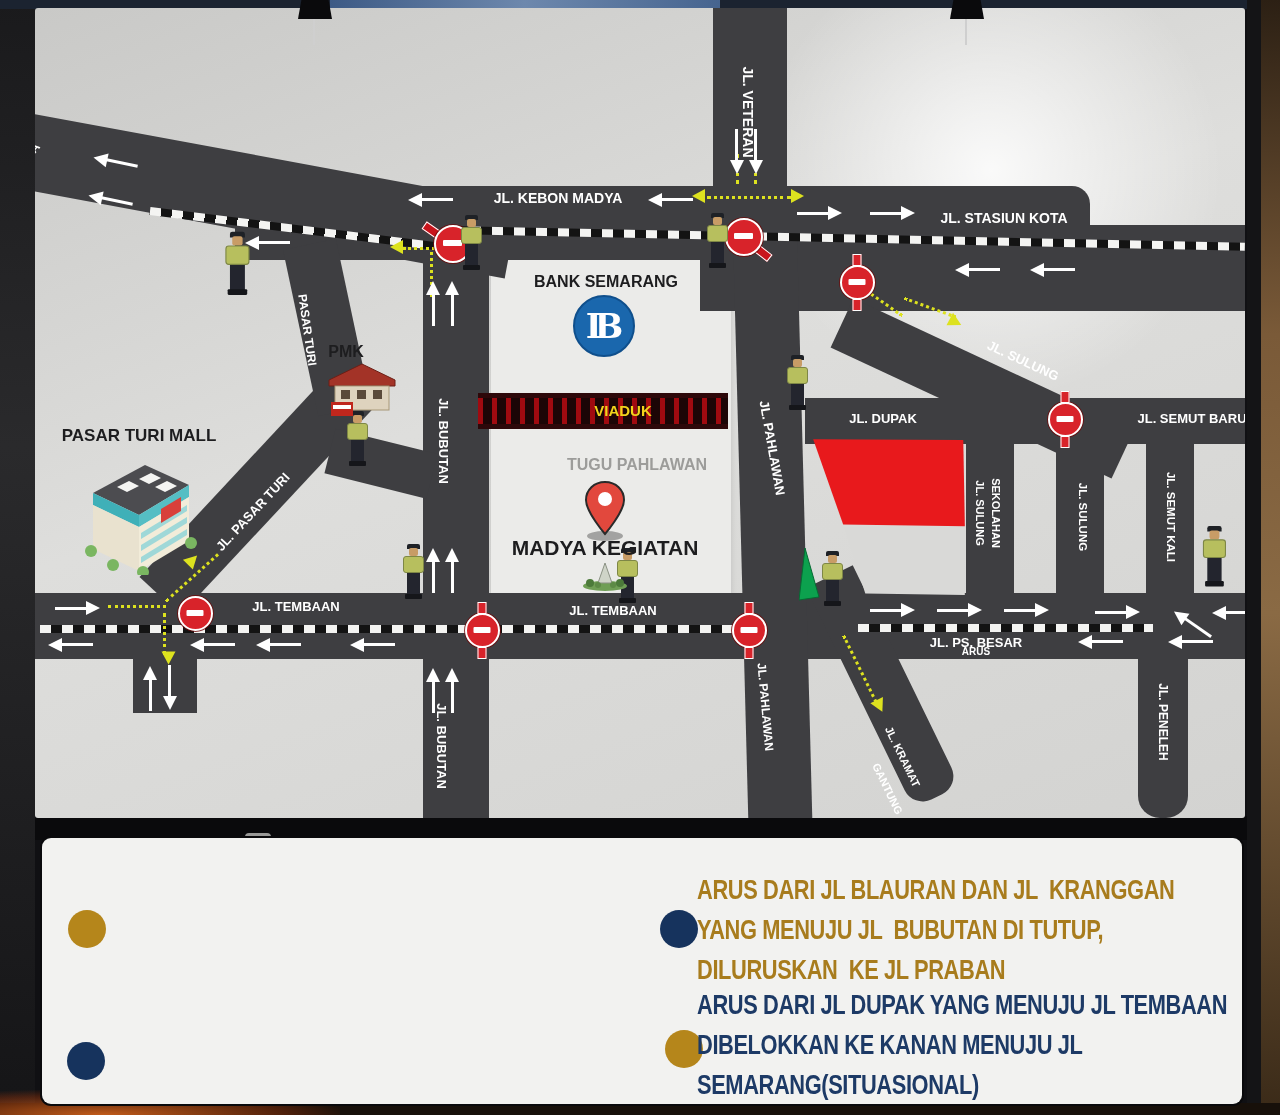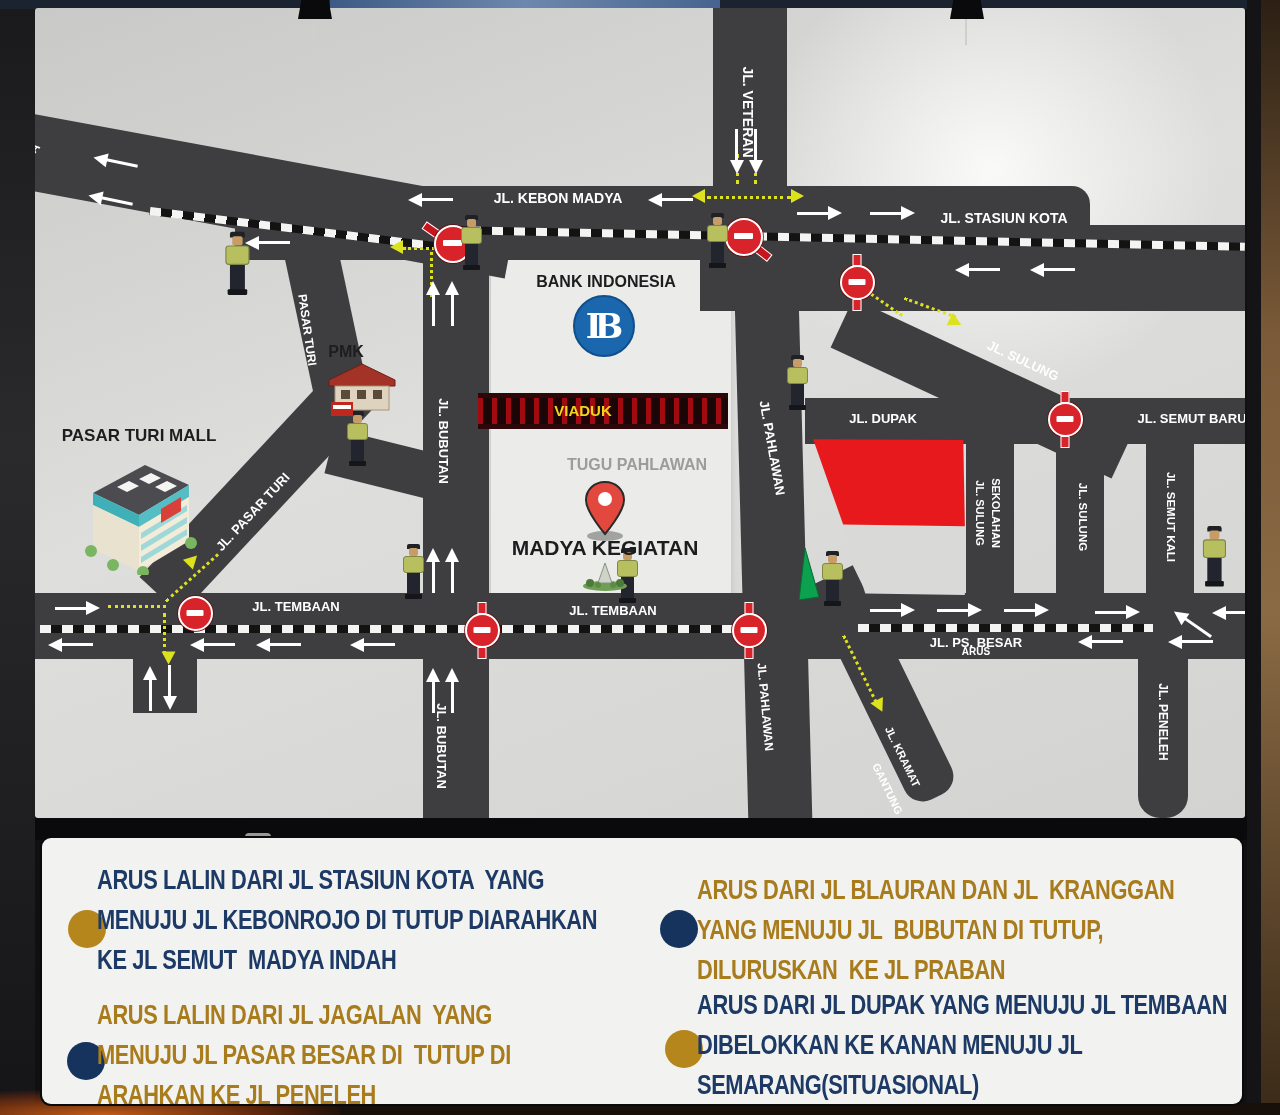--- a/index.html
+++ b/index.html
@@ -356,26 +356,26 @@
         <div class="abs mlab" style="left: 406px; top: 738px; font-size: 13px; color: rgb(255, 255, 255); transform: translate(-50%, -50%) rotate(90deg);">JL. BUBUTAN</div>
         <div class="abs mlab" style="left: 867px; top: 749px; font-size: 11px; color: rgb(255, 255, 255); transform: translate(-50%, -50%) rotate(64deg);">JL. KRAMAT</div>
         <div class="abs mlab" style="left: 852px; top: 781px; font-size: 11px; color: rgb(255, 255, 255); transform: translate(-50%, -50%) rotate(64deg);">GANTUNG</div>
         <div class="abs mlab" style="left: 272px; top: 322px; font-size: 12px; color: rgb(255, 255, 255); transform: translate(-50%, -50%) rotate(82deg);">PASAR TURI</div>
         <div class="abs mlab" style="left: 218px; top: 504px; font-size: 13px; color: rgb(255, 255, 255); transform: translate(-50%, -50%) rotate(-47deg);">JL. PASAR TURI</div>
         <div class="abs mlab" style="left: 261px; top: 599px; font-size: 13px; color: rgb(255, 255, 255); transform: translate(-50%, -50%) rotate(0deg);">JL. TEMBAAN</div>
         <div class="abs mlab" style="left: 578px; top: 603px; font-size: 13px; color: rgb(255, 255, 255); transform: translate(-50%, -50%) rotate(0deg);">JL. TEMBAAN</div>
         <div class="abs mlab" style="left: 941px; top: 635px; font-size: 13px; color: rgb(255, 255, 255); transform: translate(-50%, -50%) rotate(0deg);">JL. PS. BESAR</div>
         <div class="abs mlab" style="left: 941px; top: 644px; font-size: 10px; color: rgb(255, 255, 255); transform: translate(-50%, -50%) rotate(0deg);">ARUS</div>
         <div class="abs mlab" style="left: 0px; top: 140px; font-size: 12px; color: rgb(255, 255, 255); transform: translate(-50%, -50%) rotate(-50deg);">A</div>
-        <div class="abs mlab" style="left: 571px; top: 274px; font-size: 16px; color: rgb(29, 29, 31); transform: translate(-50%, -50%) rotate(0deg);">BANK INDONESIA</div>
+        <div class="abs mlab" style="left: 571px; top: 274px; font-size: 16px; color: rgb(29, 29, 31); transform: translate(-50%, -50%) rotate(0deg);">BANK SEMARANG</div>
         <div class="abs mlab" style="left: 311px; top: 344px; font-size: 16px; color: rgb(29, 29, 31); transform: translate(-50%, -50%) rotate(0deg);">PMK</div>
         <div class="abs mlab" style="left: 104px; top: 428px; font-size: 17px; color: rgb(29, 29, 31); transform: translate(-50%, -50%) rotate(0deg);">PASAR TURI MALL</div>
         <div class="abs mlab" style="left: 570px; top: 457px; font-size: 16px; color: rgb(156, 156, 154); transform: translate(-50%, -50%) rotate(0deg); margin-left: 32px;">TUGU PAHLAWAN</div>
         <div class="abs mlab" style="left: 570px; top: 540px; font-size: 21px; color: rgb(29, 29, 31); transform: translate(-50%, -50%) rotate(0deg);">MADYA KEGIATAN</div>
-        <div class="abs mlab" style="left: 548px; top: 403px; font-size: 15px; color: rgb(242, 212, 28); transform: translate(-50%, -50%) rotate(0deg);">VIADUK</div>
+        <div class="abs mlab" style="left: 588px; top: 403px; font-size: 15px; color: rgb(242, 212, 28); transform: translate(-50%, -50%) rotate(0deg);">VIADUK</div>
         <div class="abs mlab" style="left: 858px; top: 452px; font-size: 16px; color: rgb(255, 255, 255); transform: translate(-50%, -50%) rotate(0deg);">KANTOR</div>
         <div class="abs mlab" style="left: 858px; top: 475px; font-size: 16px; color: rgb(255, 255, 255); transform: translate(-50%, -50%) rotate(0deg);">GUBERNUR</div>
         <div class="abs mlab" style="left: 858px; top: 498px; font-size: 16px; color: rgb(255, 255, 255); transform: translate(-50%, -50%) rotate(0deg);">JATIM</div>
       </div>
 
     <div class="abs" style="left:775px;top:428px;width:158px;height:164px;">
       <div class="kshape" style="clip-path:polygon(22% 56%,98% 56%,98% 97%,35% 96%);background:#d9d9d7;filter:drop-shadow(0 0 1.5px #111);"></div>
       <div class="kshape" style="clip-path:polygon(2% 2%,97% 2.5%,98% 55%,21% 54%);background:#e8191c;filter:drop-shadow(0 0 1.5px #111);"></div>
     </div>
 
@@ -433,31 +433,21 @@
   </div>
 
   <div class="abs clip" style="left:298px;top:0;width:34px;height:19px;clip-path:polygon(10% 0,90% 0,100% 100%,0 100%);"></div>
   <div class="abs wire" style="left:313px;top:19px;height:26px;"></div>
   <div class="abs clip" style="left:950px;top:0;width:34px;height:19px;clip-path:polygon(10% 0,90% 0,100% 100%,0 100%);"></div>
   <div class="abs wire" style="left:965px;top:19px;height:26px;"></div>
 
   <div class="abs" id="legend-clip"></div>
   <div class="abs" id="legend">
       <div class="abs lbullet" style="left: 26px; top: 72px; background: rgb(181, 134, 27);"></div>
-      <div class="abs ltext" style="left: 55px; top: 22px; color: rgb(29, 58, 102);">
-        <div class="lline">ARUS LALIN DARI JL STASIUN KOTA  YANG</div>
-        <div class="lline">MENUJU JL KEBONROJO DI TUTUP DIARAHKAN</div>
-        <div class="lline">KE JL SEMUT  MADYA INDAH</div>
-      </div>
       <div class="abs lbullet" style="left: 25px; top: 204px; background: rgb(22, 51, 93);"></div>
-      <div class="abs ltext" style="left: 55px; top: 157px; color: rgb(168, 124, 29);">
-        <div class="lline">ARUS LALIN DARI JL JAGALAN  YANG</div>
-        <div class="lline">MENUJU JL PASAR BESAR DI  TUTUP DI</div>
-        <div class="lline">ARAHKAN KE JL PENELEH</div>
-      </div>
       <div class="abs lbullet" style="left: 618px; top: 72px; background: rgb(22, 51, 93);"></div>
       <div class="abs ltext" style="left: 655px; top: 32px; color: rgb(168, 124, 29);">
         <div class="lline">ARUS DARI JL BLAURAN DAN JL  KRANGGAN</div>
         <div class="lline">YANG MENUJU JL  BUBUTAN DI TUTUP,</div>
         <div class="lline">DILURUSKAN  KE JL PRABAN</div>
       </div>
       <div class="abs lbullet" style="left: 623px; top: 192px; background: rgb(181, 134, 27);"></div>
       <div class="abs ltext" style="left: 655px; top: 147px; color: rgb(29, 58, 102);">
         <div class="lline">ARUS DARI JL DUPAK YANG MENUJU JL TEMBAAN</div>
         <div class="lline">DIBELOKKAN KE KANAN MENUJU JL</div>

